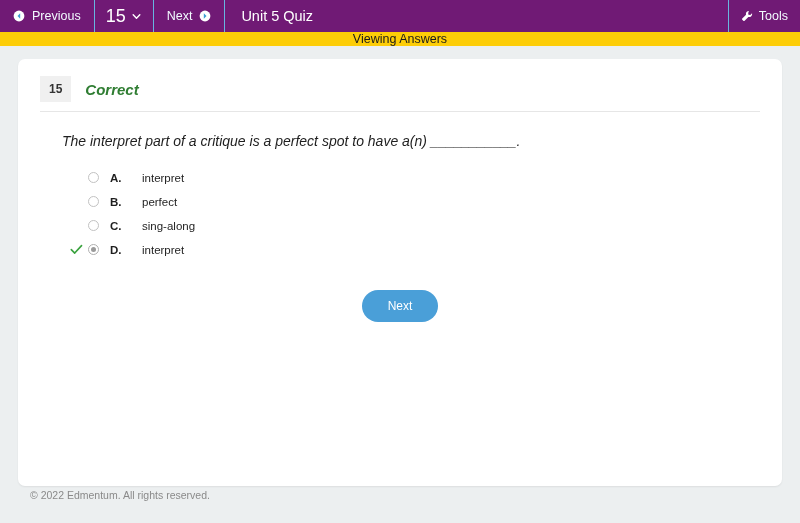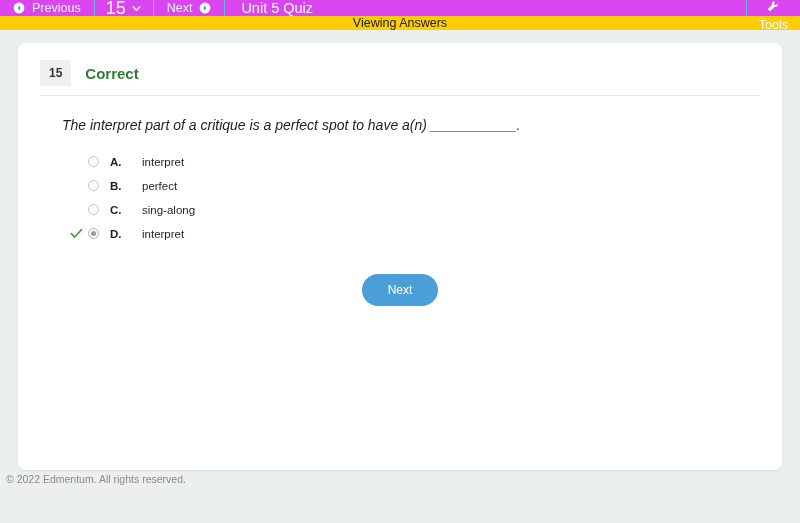--- a/index.html
+++ b/index.html
@@ -12,22 +12,22 @@
 
   body {
     font-family: "Liberation Sans", sans-serif;
     background: #eceff0;
     color: #333;
     -webkit-font-smoothing: antialiased;
   }
 
   
   .topbar {
-    height: 16px;
-    background: #d946ef;
+    height: 32px;
+    background: #701a75;
     display: flex;
     align-items: stretch;
     color: #ffffff;
     font-size: 12.5px;
     justify-content: flex-end;
   }
 
   .nav-btn {
     display: flex;
     align-items: center;
@@ -62,21 +62,20 @@
   .topbar-right {
     display: flex;
     align-items: stretch;
     margin-left: auto;
   }
   .topbar-right .nav-btn {
     border-right: none;
     border-left: 1px solid #68b5df;
     padding: 0 12px;
     gap: 6px;
-    flex-direction: column;
   }
 
   .ico { display: inline-flex; align-items: center; justify-content: center; }
   .ico svg { display: block; }
 
   
   .banner {
     height: 14px;
     background: #fdcd07;
     color: #1a1a1a;
@@ -117,20 +116,21 @@
     font-weight: bold;
     padding: 6px 9px;
     min-width: 26px;
     text-align: center;
   }
 
   .qstatus {
     color: #2f7d32;
     font-size: 15px;
     font-weight: bold;
+    font-style: italic;
   }
 
   .qtext {
     font-size: 14px;
     color: #1f1f1f;
     margin: 20px 0 0 22px;
     line-height: 1.4;
     font-style: italic;
   }
 
@@ -210,21 +210,21 @@
   }
 
   
   .footer {
     position: absolute;
     left: 0; bottom: 0;
     width: 660px;
     height: 28px;
     display: flex;
     align-items: center;
-    padding-left: 6px;
+    padding-left: 30px;
     font-size: 10.5px;
     color: #8a8a8a;
     text-align: right;
   }
 </style>
 </head>
 <body>
 
 <div class="topbar">
 

